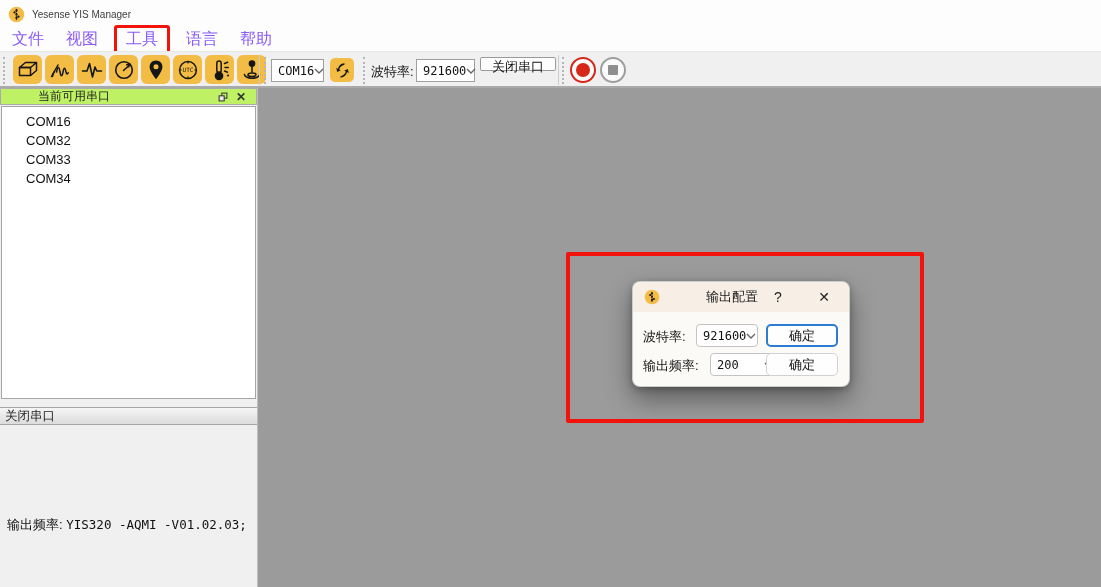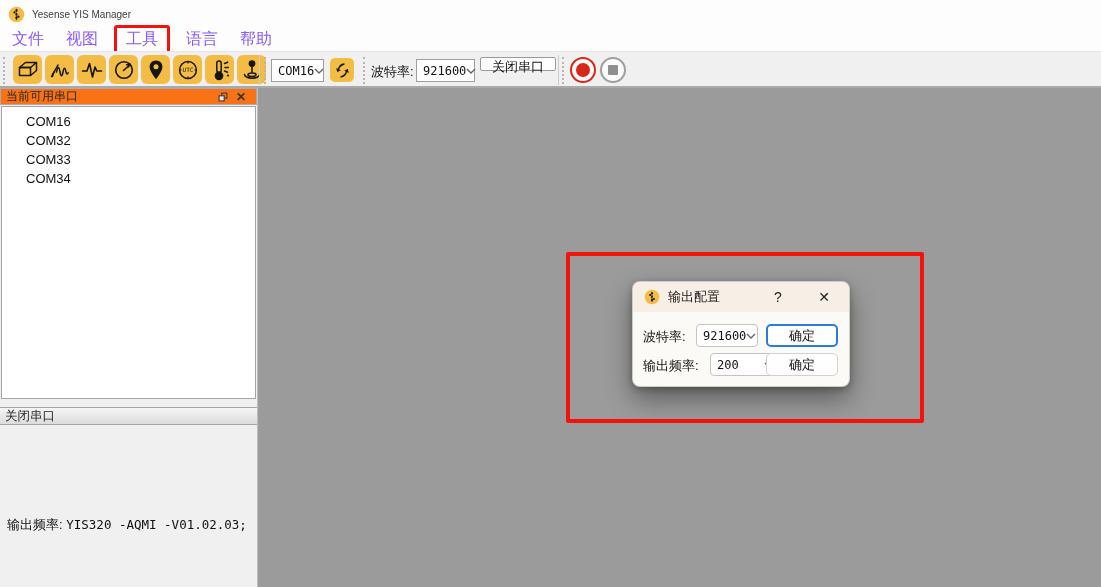--- a/index.html
+++ b/index.html
@@ -37,41 +37,41 @@
   .tb-label{position:absolute;font-size:13px;color:#111;top:11px;}
   .tb-button{position:absolute;top:5px;height:14px;background:#fefefe;border:1px solid #9a9a9a;border-radius:2px;font-size:13px;color:#111;font-family:inherit;cursor:pointer;}
   .roundbtn{position:absolute;top:5px;width:26px;height:26px;border-radius:50%;background:#fbfbfb;display:flex;align-items:center;justify-content:center;padding:0;cursor:pointer;}
   .roundbtn.rec{border:2px solid var(--record-red);}
   .roundbtn.rec .dot{width:14px;height:14px;border-radius:50%;background:var(--record-red);}
   .roundbtn.stop{border:2px solid #9e9e9e;}
   .roundbtn.stop .sq{width:10px;height:10px;background:#8f8f8f;border-radius:1px;}
 
   
   .dock{position:absolute;left:0;top:88px;width:258px;height:499px;background:#f0f0f0;border-right:1px solid #bdbdbd;}
-  .dock-header{position:absolute;left:0;top:0;width:257px;height:17px;background:#f97316;border:1px solid #ababab;display:flex;align-items:center;}
+  .dock-header{position:absolute;left:0;top:0;width:257px;height:17px;background:#bef264;border:1px solid #ababab;display:flex;align-items:center;padding-left:32px;}
   .dock-header .dh-title{font-size:12px;color:#222;margin-left:5px;}
   .dh-btn{margin-left:auto;width:18px;height:14px;display:flex;align-items:center;justify-content:center;background:transparent;border:none;cursor:pointer;padding:0;}
   .dh-btn + .dh-btn{margin-left:0;margin-right:6px;}
   .dh-close{font-size:12px;color:#333;font-weight:bold;line-height:1;}
   .port-list{position:absolute;left:1px;top:18px;width:255px;height:293px;background:#ffffff;border:1px solid #a5a5a5;padding-top:5px;overflow:hidden;}
   .port-item{font-size:13px;color:#111;padding-left:24px;height:19px;line-height:19px;cursor:default;}
   .info-header{position:absolute;left:0;top:319px;width:257px;height:18px;background:linear-gradient(#f5f5f5,#dcdcdc);border-top:1px solid #a5a5a5;border-bottom:1px solid #a5a5a5;display:flex;align-items:center;}
   .info-header span{font-size:12.5px;color:#222;margin-left:5px;}
   .info-row{position:absolute;left:7px;font-size:13px;color:#111;white-space:nowrap;}
   .info-row .mono{font-family:"DejaVu Sans Mono","Liberation Mono",monospace;font-size:12.5px;}
 
   
   .canvas{position:absolute;left:258px;top:88px;width:843px;height:499px;background:var(--canvas-gray);}
 
   
   .red-rect{position:absolute;left:566px;top:252px;width:358px;height:171px;border:4px solid var(--annotation-red);border-radius:2px;pointer-events:none;}
 
   
   .dialog{position:absolute;left:632px;top:281px;width:218px;height:106px;background:#fbfaf7;border:1px solid rgba(0,0,0,0.18);border-radius:8px;box-shadow:0 12px 26px rgba(0,0,0,0.40),0 2px 6px rgba(0,0,0,0.25);}
-  .dlg-titlebar{position:absolute;left:0;top:0;width:100%;height:30px;background:#f7efe5;border-radius:8px 8px 0 0;display:flex;align-items:center;}
+  .dlg-titlebar{position:absolute;left:0;top:0;width:100%;height:30px;background:#f7efe5;border-radius:8px 8px 0 0;display:flex;align-items:center;gap:38px;}
   .dlg-logo{width:16px;height:16px;margin-left:11px;flex:0 0 auto;}
   .dlg-title{font-size:13px;color:#1a1a1a;margin-left:8px;}
   .dlg-help{position:absolute;right:58px;top:0;width:26px;height:30px;background:transparent;border:none;font-size:14px;color:#222;cursor:pointer;font-family:inherit;}
   .dlg-close{position:absolute;right:10px;top:0;width:30px;height:30px;background:transparent;border:none;font-size:14px;color:#222;cursor:pointer;font-family:inherit;}
   .dlg-label{position:absolute;left:10px;font-size:13px;color:#111;}
   .dlg-combo{position:absolute;height:23px;background:#ffffff;border:1px solid #c3c3c3;border-radius:4px;display:flex;align-items:center;font-family:"DejaVu Sans Mono","Liberation Mono",monospace;font-size:12px;color:#111;padding-left:6px;cursor:pointer;}
   .dlg-combo .chev{margin-left:auto;margin-right:5px;display:flex;}
   .dlg-btn{position:absolute;left:133px;width:72px;height:23px;background:#fefefe;border:1px solid #d2d2d2;border-radius:5px;font-size:13px;color:#111;font-family:inherit;cursor:pointer;}
   .dlg-btn.primary{border:2px solid var(--focus-blue);}
 </style>

